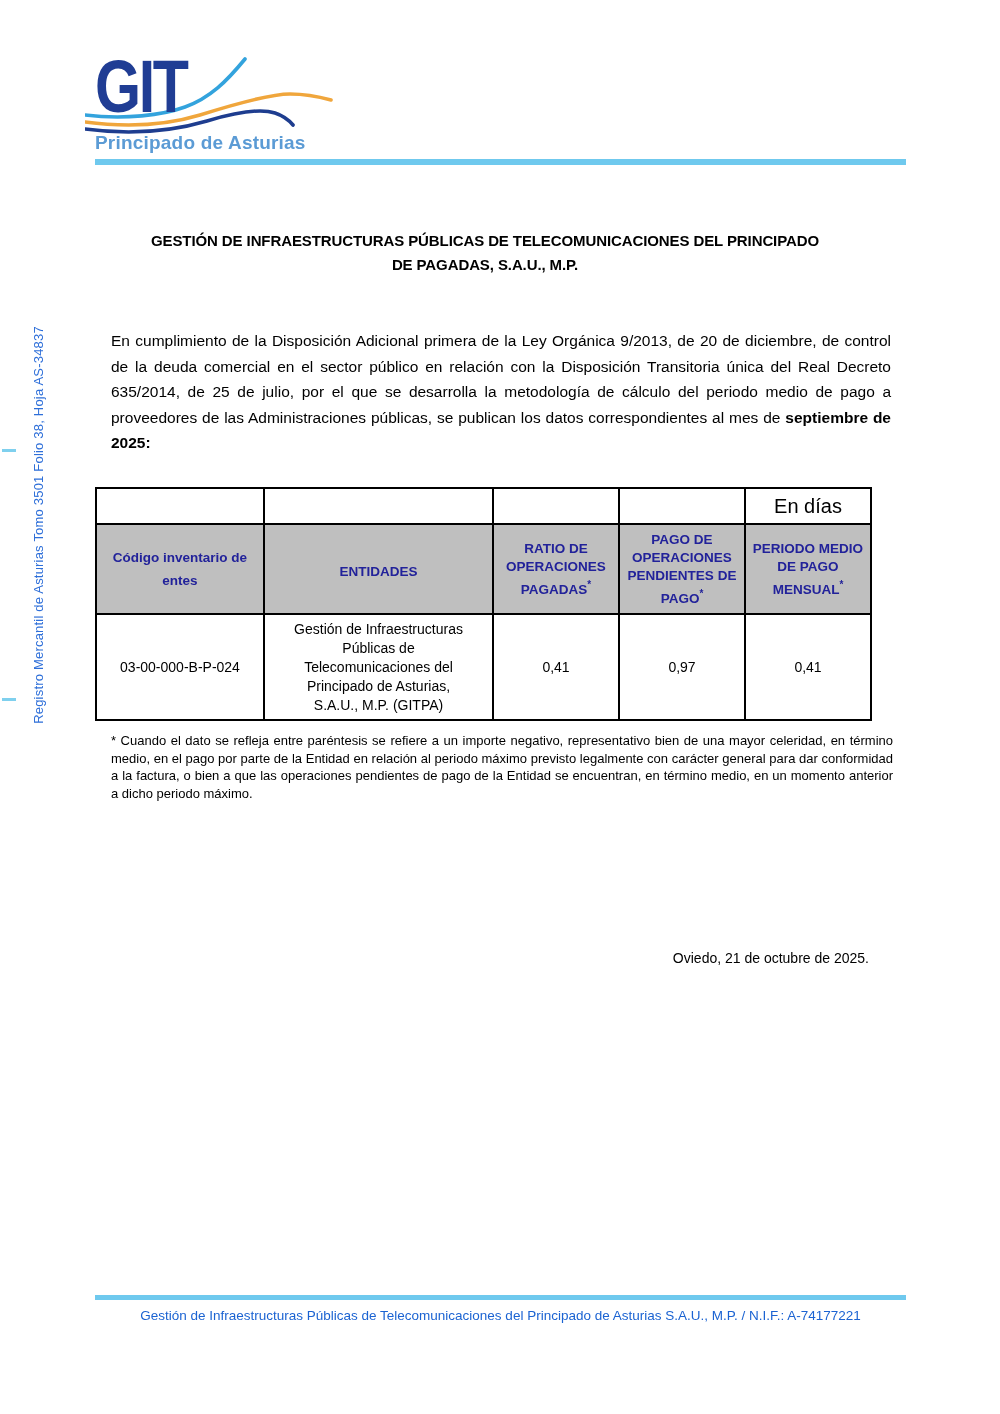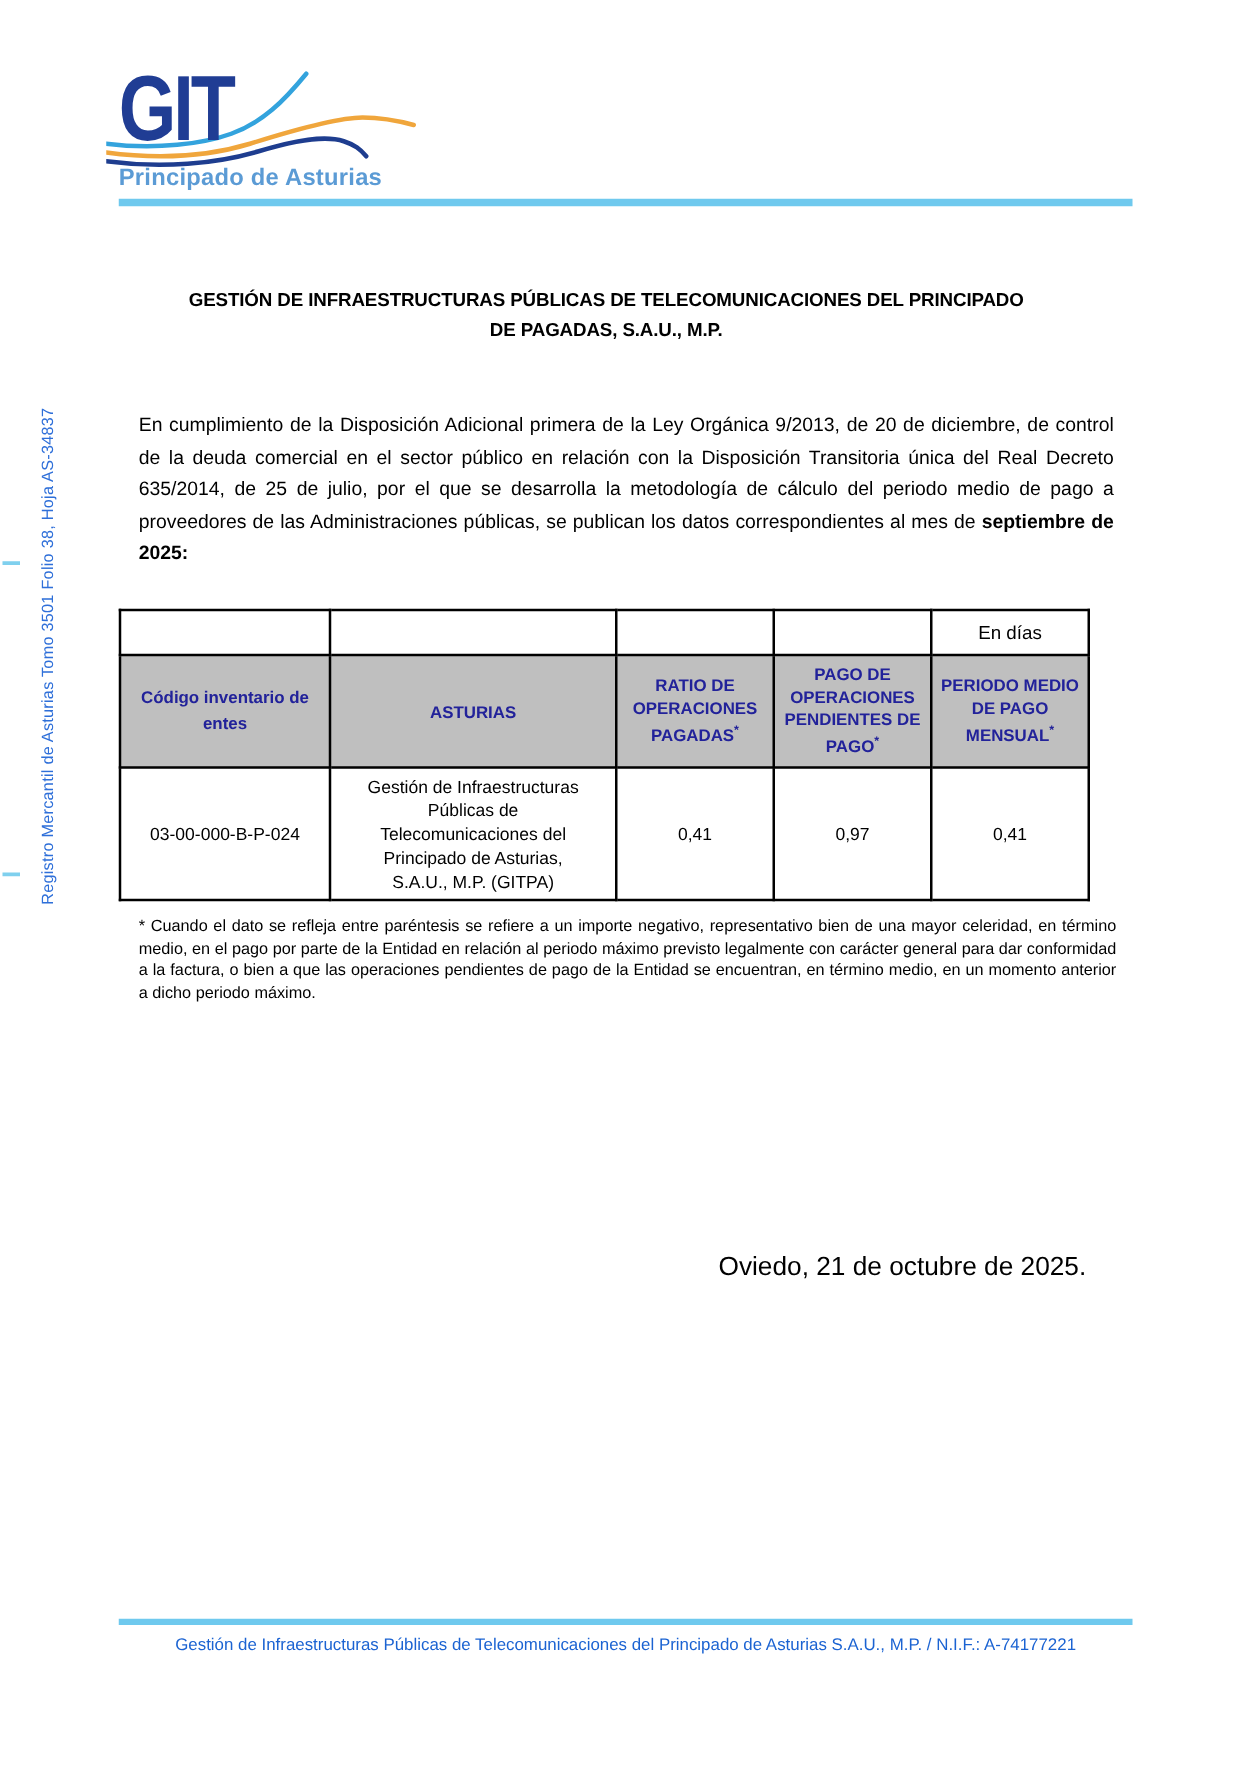--- a/index.html
+++ b/index.html
@@ -41,39 +41,39 @@
   }
 
   
   .pmp-table {
     position:absolute; left:95px; top:487px; width:775px;
     border-collapse:collapse; table-layout:fixed;
   }
   .pmp-table td, .pmp-table th {
     border:2px solid #000; text-align:center; vertical-align:middle; padding:2px 6px;
   }
-  .units-row td { height:30px; font-size:15px; }
+  .units-row td { height:30px; font-size:20px; }
   .header-row th {
     height:84px; background:#bfbfbf; color:#22229a; font-weight:bold;
     font-size:13.5px; line-height:18px; padding:2px 4px;
   }
   .header-row th sup { font-size:10px; }
   .data-row td { height:100px; font-size:14px; line-height:19px; }
   .data-row td.entity-cell { padding:2px 22px; }
 
   
   .footnote {
     position:absolute; left:95px; top:716px; width:782px; margin:16px;
     font-size:13px; line-height:17.5px; text-align:justify;
   }
 
   
   .dateline {
-    position:absolute; left:95px; top:1002px; width:774px;
-    text-align:right; font-size:21px;
+    position:absolute; left:95px; top:950px; width:774px;
+    text-align:right; font-size:14px;
   }
 
   
   .footer-line1 {
     position:absolute; left:95px; top:1308px; width:811px;
     text-align:center; font-size:13.5px; color:#1b63d2;
   }
   .footer-line2 {
     position:absolute; left:95px; top:1333px; width:811px;
     text-align:center; font-size:13.5px; color:#1b63d2;
@@ -118,21 +118,21 @@
     <tbody>
       <tr class="units-row">
         <td></td>
         <td></td>
         <td></td>
         <td></td>
         <td>En días</td>
       </tr>
       <tr class="header-row">
         <th><span>Código inventario de entes</span><sup></sup></th>
-        <th><span>ASTURIAS</span><sup></sup></th>
+        <th><span>ENTIDADES</span><sup></sup></th>
         <th><span>RATIO DE OPERACIONES PAGADAS</span><sup>*</sup></th>
         <th><span>PAGO DE OPERACIONES PENDIENTES DE PAGO</span><sup>*</sup></th>
         <th><span>PERIODO MEDIO DE PAGO MENSUAL</span><sup>*</sup></th>
       </tr>
       <tr class="data-row">
         <td>03-00-000-B-P-024</td>
         <td class="entity-cell">Gestión de Infraestructuras Públicas de Telecomunicaciones del Principado de Asturias, S.A.U., M.P. (GITPA)</td>
         <td>0,41</td>
         <td>0,97</td>
         <td>0,41</td>

